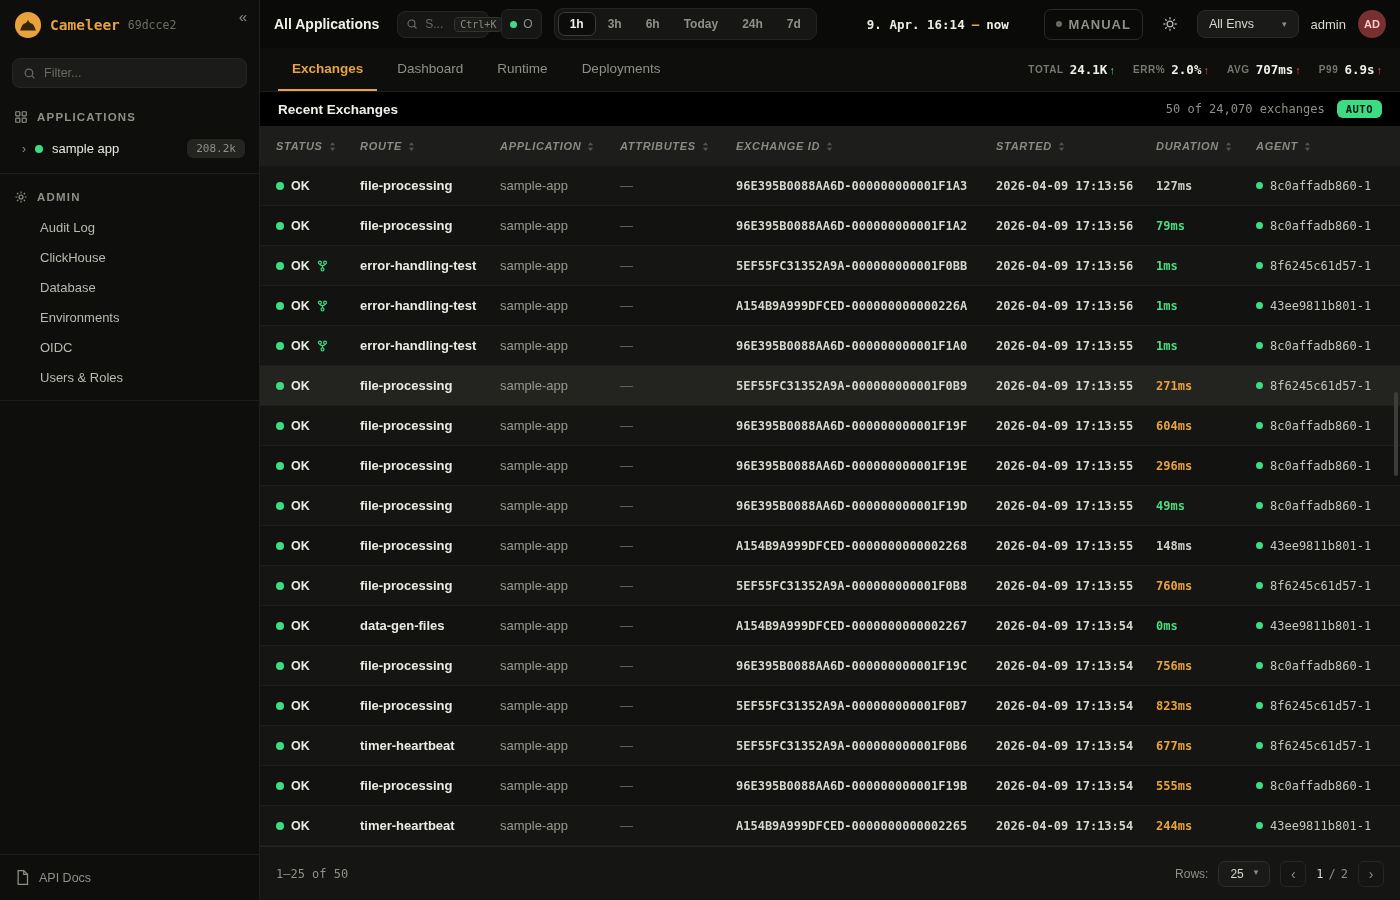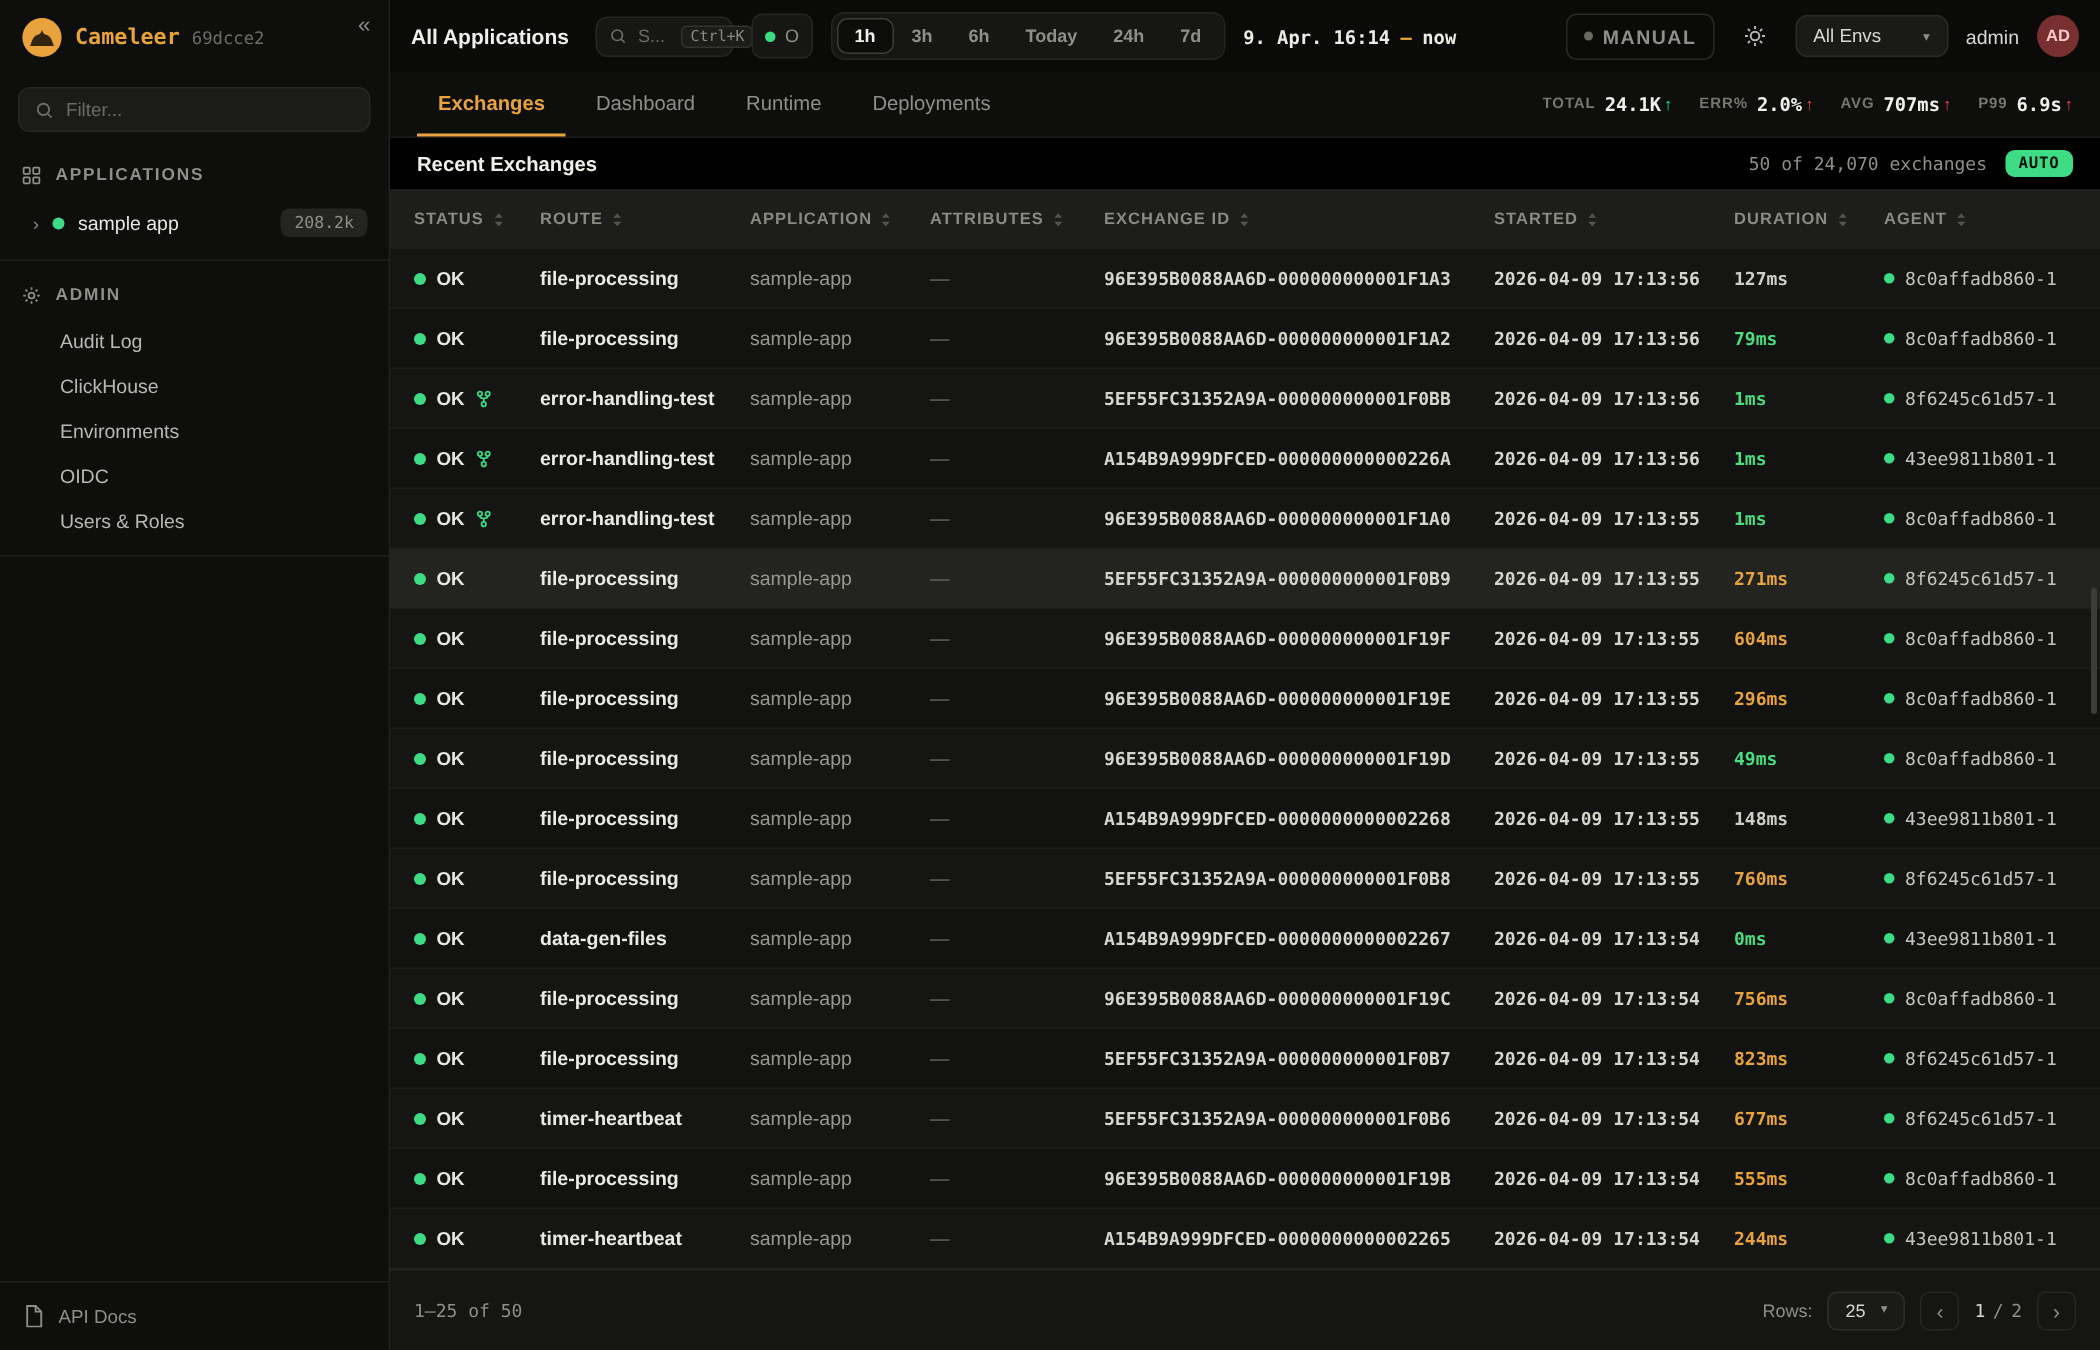--- a/index.html
+++ b/index.html
@@ -38,21 +38,21 @@
   .topbar { height:48px; flex:none; background:#0a0a09; display:flex; align-items:center; gap:12px; padding:0 14px; }
   .topbar-title { font-weight:700; font-size:14px; color:#f0f0ea; margin-right:6px; white-space:nowrap; }
   .searchbox { display:flex; align-items:center; gap:7px; background:#161615; border:1px solid #262624; border-radius:8px; padding:5px 8px; width:92px; }
   .searchbox input { background:transparent; border:none; outline:none; width:22px; color:#d8d8d2; font-size:12px; }
   .searchbox input::placeholder { color:#6a6a62; }
   .kbd { border:1px solid #33332f; background:#1c1c1a; border-radius:4px; padding:1px 5px; font-family:"DejaVu Sans Mono",monospace; font-size:10px; color:#8a8a84; white-space:nowrap; }
   .toggle-pill { display:flex; align-items:center; gap:6px; border:1px solid #262624; background:#161615; border-radius:7px; padding:7px 8px; color:#8f8f88; font-size:12px; }
   .time-group { display:flex; background:#161615; border:1px solid #242422; border-radius:9px; padding:3px; }
   .tr-btn { color:#8f8f88; font-size:12px; font-weight:600; padding:4px 11px; border-radius:7px; border:1px solid transparent; white-space:nowrap; }
   .tr-btn.active { background:#0c0c0b; border-color:#3c3c38; color:#f0f0ea; }
-  .date-range { display:flex; align-items:center; gap:7px; font-family:"DejaVu Sans Mono",monospace; font-size:12.5px; font-weight:700; color:#ececE4; white-space:nowrap; }
+  .date-range { display:flex; align-items:center; gap:7px; font-family:"DejaVu Sans Mono",monospace; font-size:12.5px; font-weight:700; color:#ececE4; white-space:nowrap;margin-left:38px; }
   .date-sep { color:#e8a33d; }
   .manual-btn { margin-left:auto; display:flex; align-items:center; gap:7px; border:1px solid #2a2a28; border-radius:7px; padding:7px 11px; color:#8f8f88; font-size:13px; font-weight:700; letter-spacing:1px; white-space:nowrap; }
   .icon-btn { display:flex; align-items:center; justify-content:center; width:30px; height:30px; border-radius:7px; }
   .env-select { display:flex; align-items:center; gap:28px; background:#1a1a18; border:1px solid #2a2a28; border-radius:8px; padding:6px 11px; font-size:12.5px; color:#d8d8d2; white-space:nowrap; }
   .caret { color:#8f8f88; font-size:9px; }
   .username { color:#d8d8d2; font-size:13px; }
   .avatar { width:28px; height:28px; border-radius:50%; background:#772f2f; color:#ffc9c9; font-size:11px; font-weight:700; display:flex; align-items:center; justify-content:center; flex:none; }
 
   .tabsbar { height:44px; flex:none; background:#0e0e0d; border-bottom:1px solid #1c1c1a; display:flex; align-items:stretch; padding:0 18px; }
   .tabs { display:flex; gap:6px; }
@@ -67,21 +67,21 @@
   .stat-arrow.bad { color:#e5484d; }
 
   .exbar { height:34px; flex:none; background:#000000; display:flex; align-items:center; padding:0 18px; }
   .ex-title { font-size:13.5px; font-weight:700; color:#f0f0ea; }
   .ex-right { margin-left:auto; display:flex; align-items:center; gap:12px; }
   .ex-summary { font-family:"DejaVu Sans Mono",monospace; font-size:12px; color:#8f8f88; }
   .auto-badge { background:#3ddc84; color:#08130c; font-family:"DejaVu Sans Mono",monospace; font-size:10.5px; font-weight:800; letter-spacing:.5px; padding:3px 9px; border-radius:6px; }
 
   .table { --cols: 84px 140px 120px 116px 260px 160px 100px 1fr; display:flex; flex-direction:column; flex:1; min-height:0; }
   .thead { display:grid; grid-template-columns:var(--cols); height:40px; flex:none; align-items:center; background:#1d1d1b; padding-left:16px; }
-  .th { display:flex; align-items:center; gap:6px; font-size:11px; font-weight:700; color:#8a8a82; letter-spacing:.7px; cursor:pointer; white-space:nowrap; }
+  .th { display:flex; align-items:center; gap:6px; font-size:11px; font-weight:700; color:#8a8a82; letter-spacing:.7px; cursor:pointer; white-space:nowrap;font-style:italic; }
   .tbody { flex:1; min-height:0; background:#121210; overflow:hidden; }
   .trow { display:grid; grid-template-columns:var(--cols); height:40px; align-items:center; padding-left:16px; background:#151513; border-bottom:1px solid #1e1e1c; cursor:pointer; }
   .trow:nth-child(even) { background:#121210; }
   .trow.highlighted { background:#232320; }
   .td { white-space:nowrap; overflow:hidden; text-overflow:ellipsis; }
   .td.status { display:flex; align-items:center; gap:7px; }
   .status-txt { font-weight:700; font-size:12.5px; color:#e8e8e2; }
   .td.route { font-weight:700; font-size:13px; color:#ebebe5; }
   .td.appn { color:#98988f; font-size:13px; }
   .td.attr { color:#6a6a62; }
@@ -161,20 +161,21 @@
             <circle cx="12" cy="12" r="3.4"></circle>
             <path d="M12 2.5v3M12 18.5v3M2.5 12h3M18.5 12h3M5.2 5.2l2.1 2.1M16.7 16.7l2.1 2.1M18.8 5.2l-2.1 2.1M7.3 16.7l-2.1 2.1"></path>
           </svg>
       </span>
       <span>ADMIN</span>
     </div>
 
     <nav>
         <div class="sb-admin-item">Audit Log</div>
         <div class="sb-admin-item">ClickHouse</div>
+        <div class="sb-admin-item">Database</div>
         <div class="sb-admin-item">Environments</div>
         <div class="sb-admin-item">OIDC</div>
         <div class="sb-admin-item">Users &amp; Roles</div>
       </nav>
 
     <div class="sb-divider"></div>
 
     <div class="sb-footer">
       <span style="display:flex;">
         <svg width="13" height="15" viewBox="0 0 20 24" fill="none" stroke="#8f8f88" stroke-width="2">

